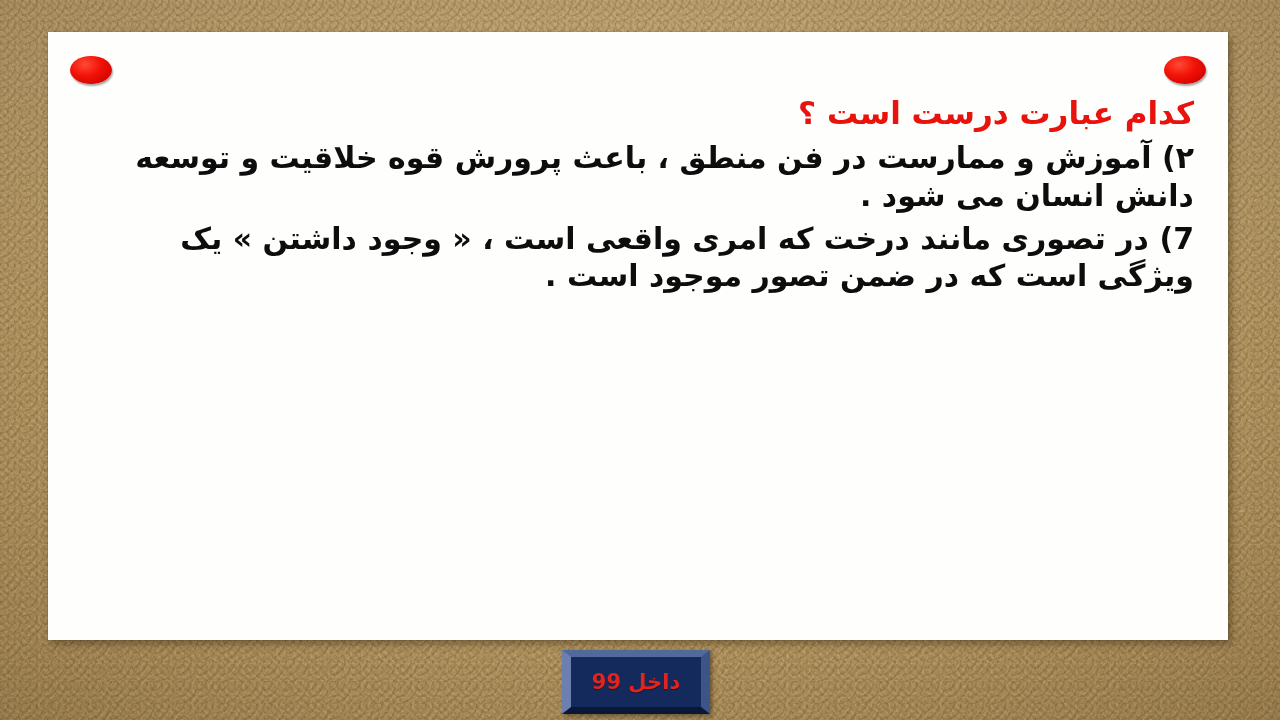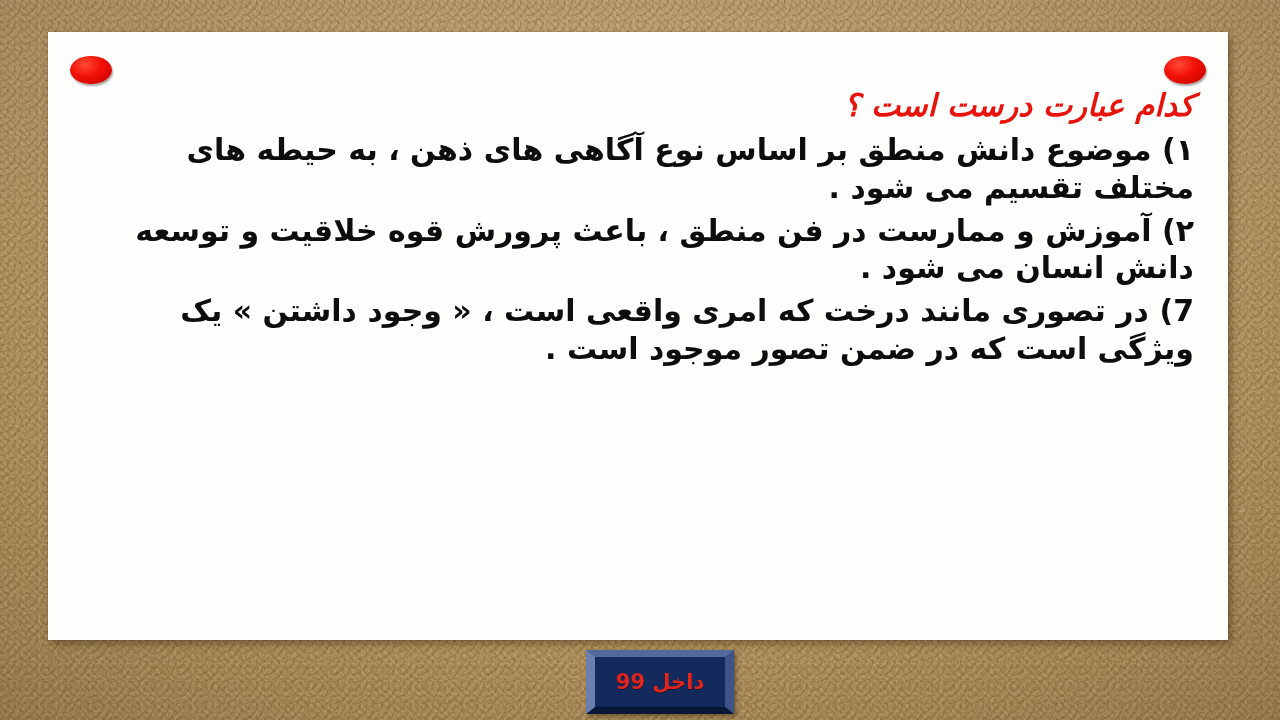--- a/index.html
+++ b/index.html
@@ -93,38 +93,37 @@
     text-align: right;
     direction: rtl;
   }
 
   #question-title {
     color: #e8130c;
     font-size: 31px;
     font-weight: 700;
     line-height: 1.10;
     letter-spacing: -0.5px;
-    margin: 4px 0 9px 0;
+    margin: 12px 0 9px 0;
     white-space: nowrap;
-    font-style: italic;
   }
 
   .option {
     color: #0d0d0d;
     font-size: 30px;
     font-weight: 700;
     line-height: 1.26;
     letter-spacing: -0.4px;
     margin: 0 0 5px 0;
   }
 
   
   #plaque {
     position: absolute;
-    left: 586px;
+    left: 562px;
     top: 650px;
     width: 148px;
     height: 64px;
     background: #142a5c;
     border-top: 7px solid #52699b;
     border-right: 9px solid #3c5488;
     border-bottom: 7px solid #0a1838;
     border-left: 9px solid #6b80ae;
     box-sizing: border-box;
     display: flex;
@@ -148,21 +147,20 @@
 
 <div id="card">
 
   <div class="magnet" id="magnet-left"></div>
   <div class="magnet" id="magnet-right"></div>
 
   <div id="content">
 
     <p id="question-title">کدام عبارت درست است ؟</p>
 
-    <p class="option">۱) موضوع دانش منطق بر اساس نوع  آگاهی های ذهن ، به حیطه های مختلف تقسیم می شود .</p>
 
     <p class="option">۲) آموزش و ممارست در فن منطق ، باعث پرورش قوه خلاقیت و توسعه دانش انسان می شود .</p>
 
 
     <p class="option">7) در تصوری مانند درخت که امری واقعی است ، « وجود داشتن » یک ویژگی است که در ضمن تصور موجود است .</p>
 
   </div>
 </div>
 
 <div id="plaque">

